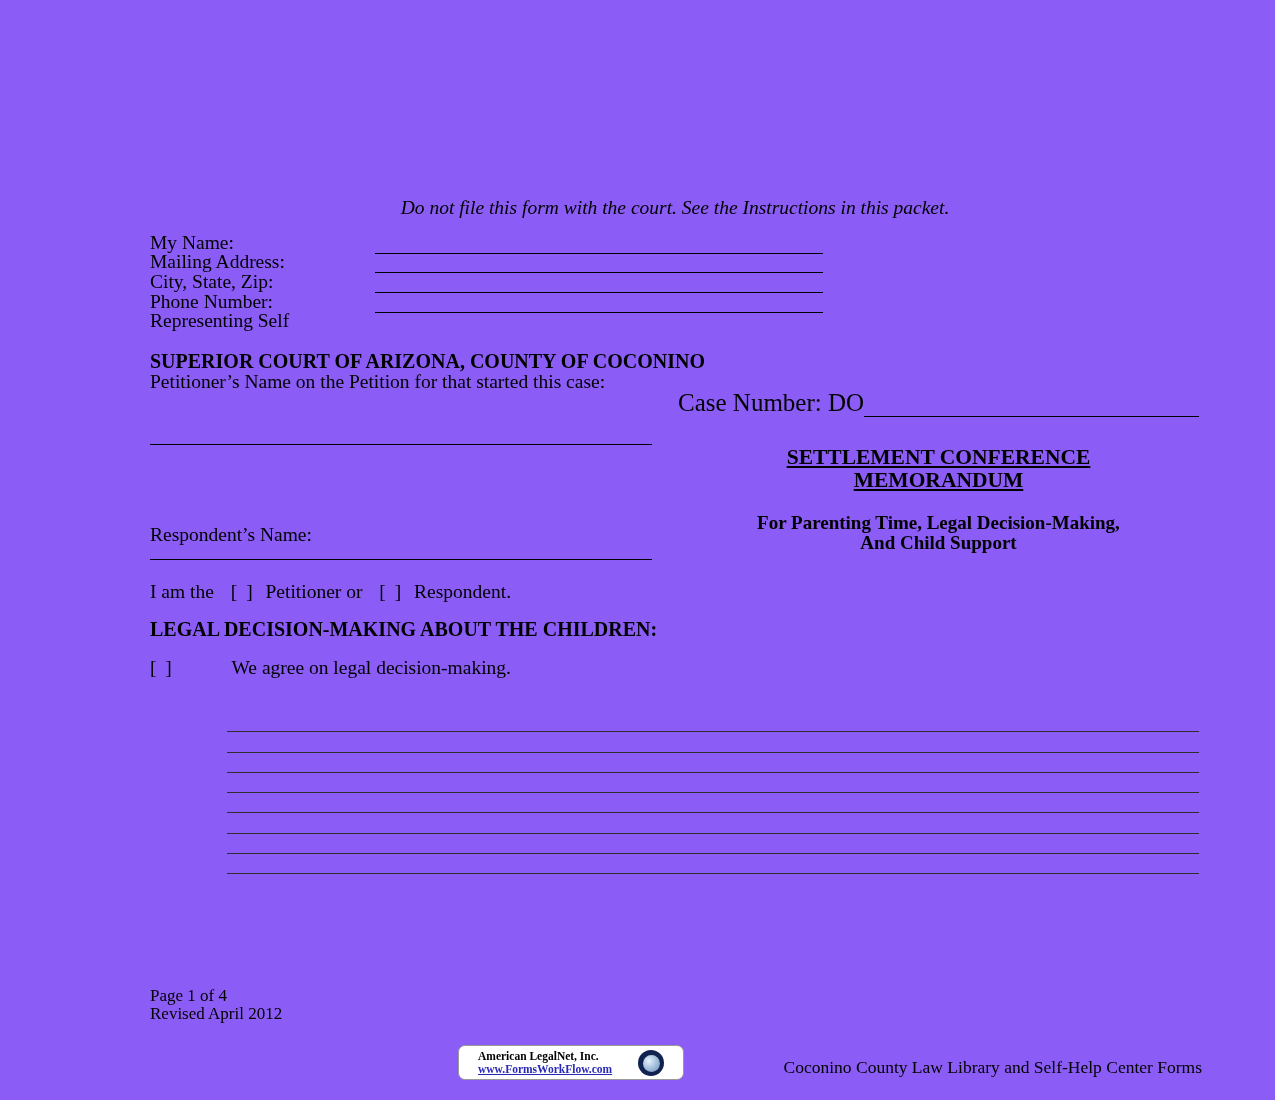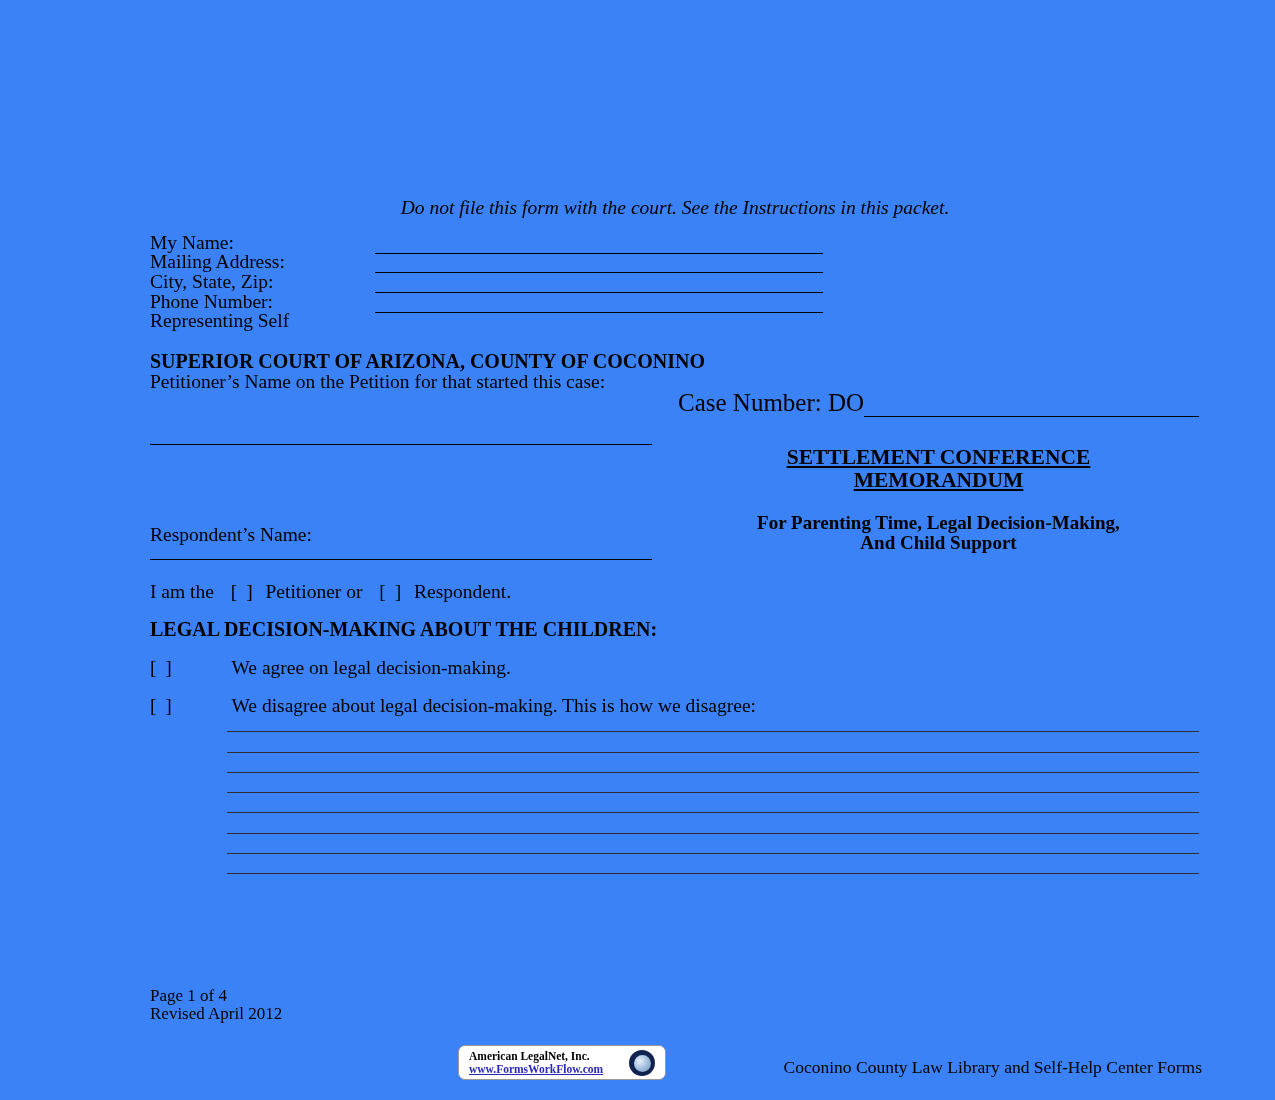--- a/index.html
+++ b/index.html
@@ -1,20 +1,20 @@
 <!DOCTYPE html>
 <html><head>
 <meta charset="utf-8">
 <style>
   html, body { margin:0; padding:0; background:#fff; }
   .page {
     position: relative;
     width: 1275px;
     height: 1100px;
-    background: #3b82f6;
+    background: #8b5cf6;
     font-family: "Liberation Serif", serif;
     color: #000;
     overflow: hidden;
   }
   .note {
     position: absolute;
     left: 150px; width: 1050px;
     top: 197px;
     text-align: center;
     font-style: italic;
@@ -134,21 +134,21 @@
   }
   .legalnet-box {
     position: absolute;
     left: 458px; top: 1045px;
     width: 186px; height: 29px;
     border: 1px solid #9a9a9a;
     border-radius: 7px;
     background: #fff;
     display: flex;
     align-items: center;
-    padding: 2px 10px;
+    padding: 2px 19px;
     gap: 6px;
   }
   .legalnet-text { flex: 1; line-height: 13px; }
   .legalnet-company { font-weight: bold; font-size: 11.5px; white-space: nowrap; }
   .legalnet-url {
     font-weight: bold;
     font-size: 11.5px;
     text-decoration: underline;
     white-space: nowrap;
   }
@@ -233,24 +233,20 @@
     <span>Respondent.</span>
   </div>
 
   <div class="section-heading">LEGAL DECISION-MAKING ABOUT THE CHILDREN:</div>
 
   <div class="option-row opt-1">
     <span class="cb">[ ]</span>
     <span>We agree on legal decision-making.</span>
   </div>
 
-  <div class="option-row opt-2">
-    <span class="cb">[ ]</span>
-    <span>We disagree about legal decision-making. This is how we disagree:</span>
-  </div>
 
   <div class="blank-lines">
       <div class="blank-line"></div>
       <div class="blank-line"></div>
       <div class="blank-line"></div>
       <div class="blank-line"></div>
       <div class="blank-line"></div>
       <div class="blank-line"></div>
       <div class="blank-line"></div>
       <div class="blank-line"></div>

